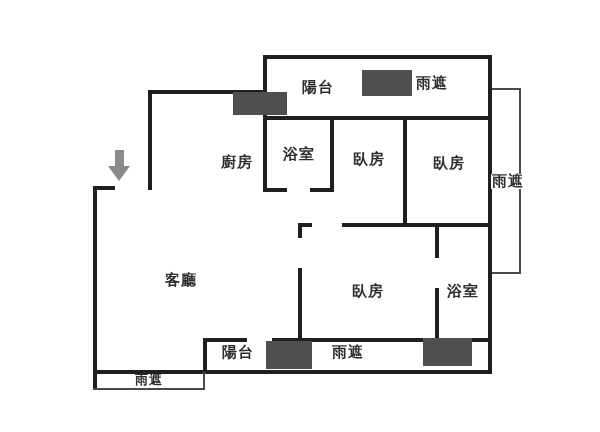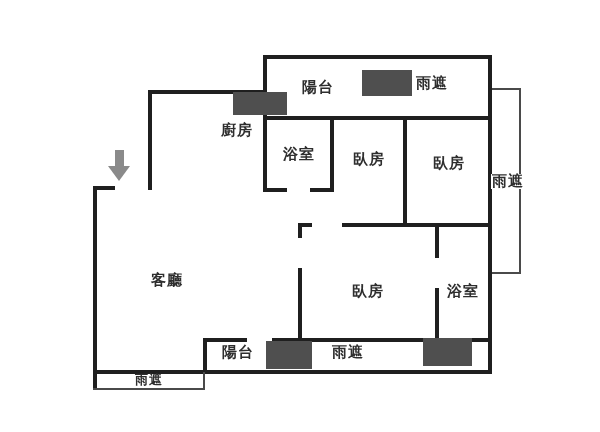--- a/index.html
+++ b/index.html
@@ -64,25 +64,25 @@
   <div class="block" style="left:233px;top:92px;width:54px;height:23px;"></div>
   <div class="block" style="left:362px;top:70px;width:50px;height:26px;"></div>
   <div class="block" style="left:266px;top:341px;width:46px;height:28px;"></div>
   <div class="block" style="left:423px;top:338px;width:49px;height:28px;"></div>
 
   <div class="arrow-shaft" style="left:115px;top:150px;width:9px;height:17px;"></div>
   <div class="arrow-head" style="left:108px;top:166px;"></div>
 
   <div class="lbl" style="left:302px;top:80px;">陽台</div>
   <div class="lbl" style="left:416px;top:76px;">雨遮</div>
-  <div class="lbl" style="left:221px;top:123px;">廚房</div>
+  <div class="lbl" style="left:221px;top:155px;">廚房</div>
   <div class="lbl" style="left:283px;top:147px;">浴室</div>
   <div class="lbl" style="left:353px;top:152px;">臥房</div>
   <div class="lbl" style="left:433px;top:156px;">臥房</div>
   <div class="lbl onwhite" style="left:491px;top:174px;">雨遮</div>
-  <div class="lbl" style="left:151px;top:273px;">客廳</div>
+  <div class="lbl" style="left:165px;top:273px;">客廳</div>
   <div class="lbl" style="left:352px;top:284px;">臥房</div>
   <div class="lbl" style="left:447px;top:284px;">浴室</div>
   <div class="lbl" style="left:222px;top:345px;">陽台</div>
   <div class="lbl" style="left:332px;top:345px;">雨遮</div>
   <div class="lbl small" style="left:135px;top:373px;">雨遮</div>
 
 </div>
 
 </body></html>

